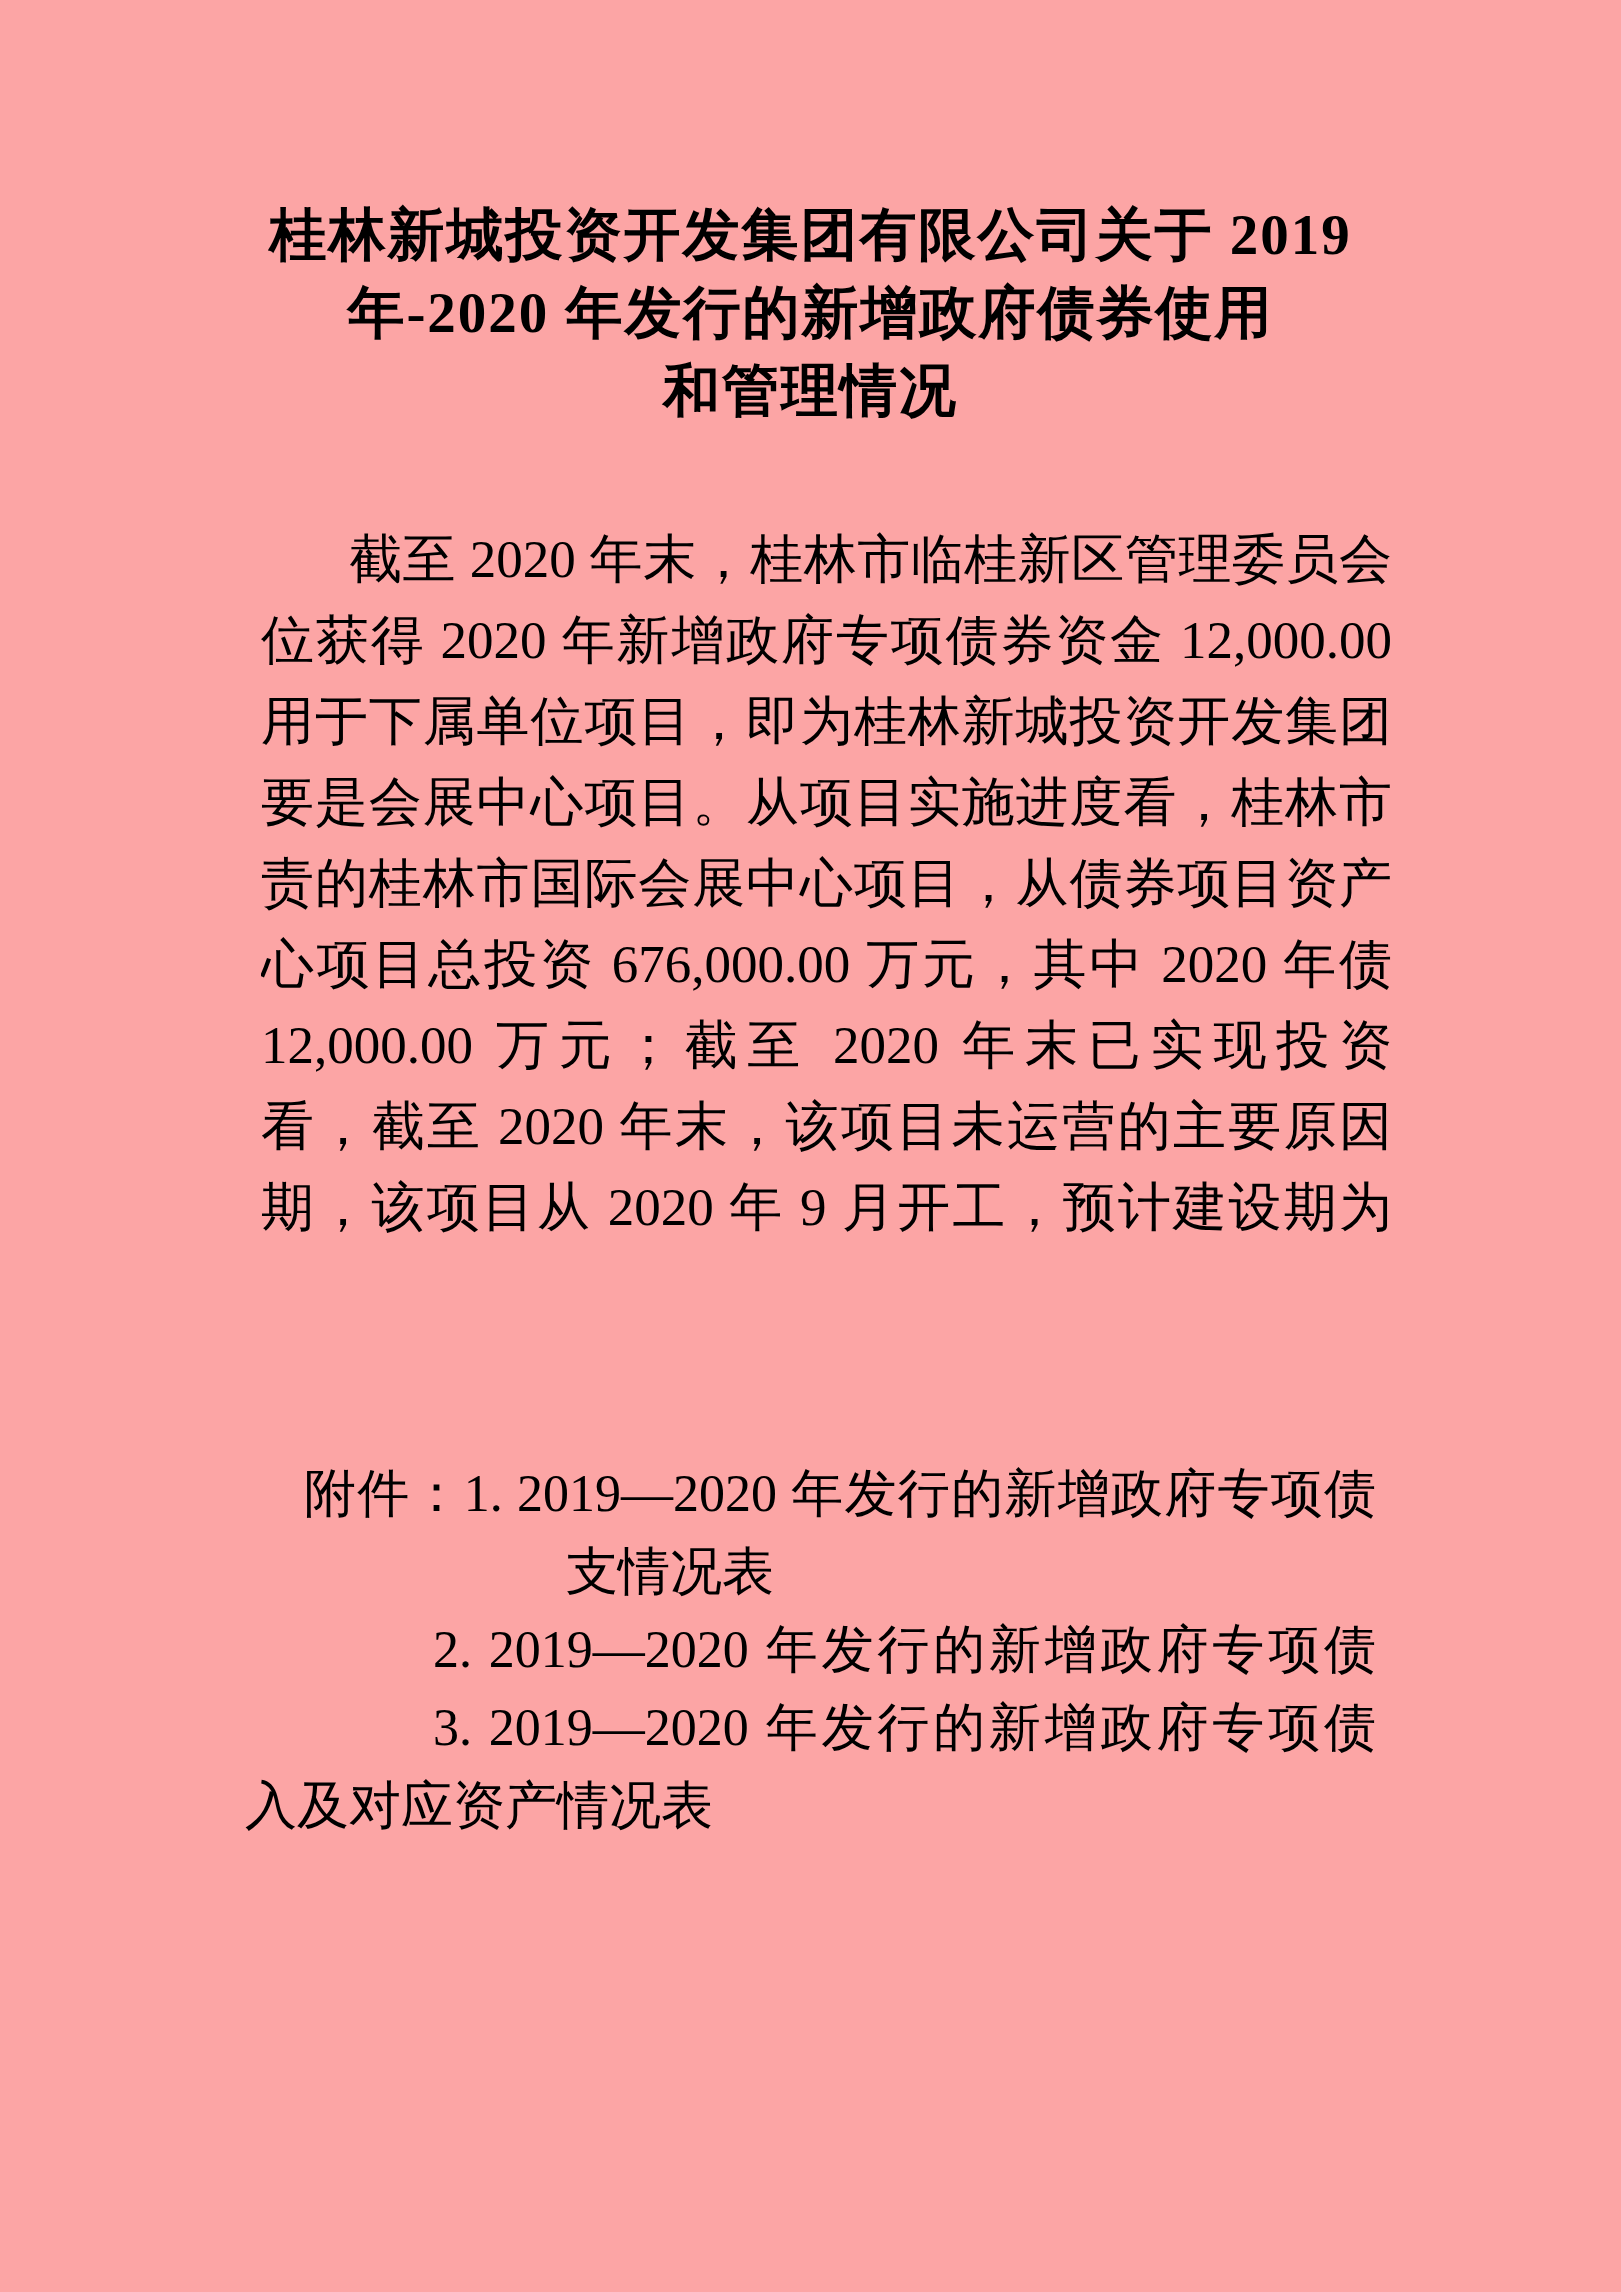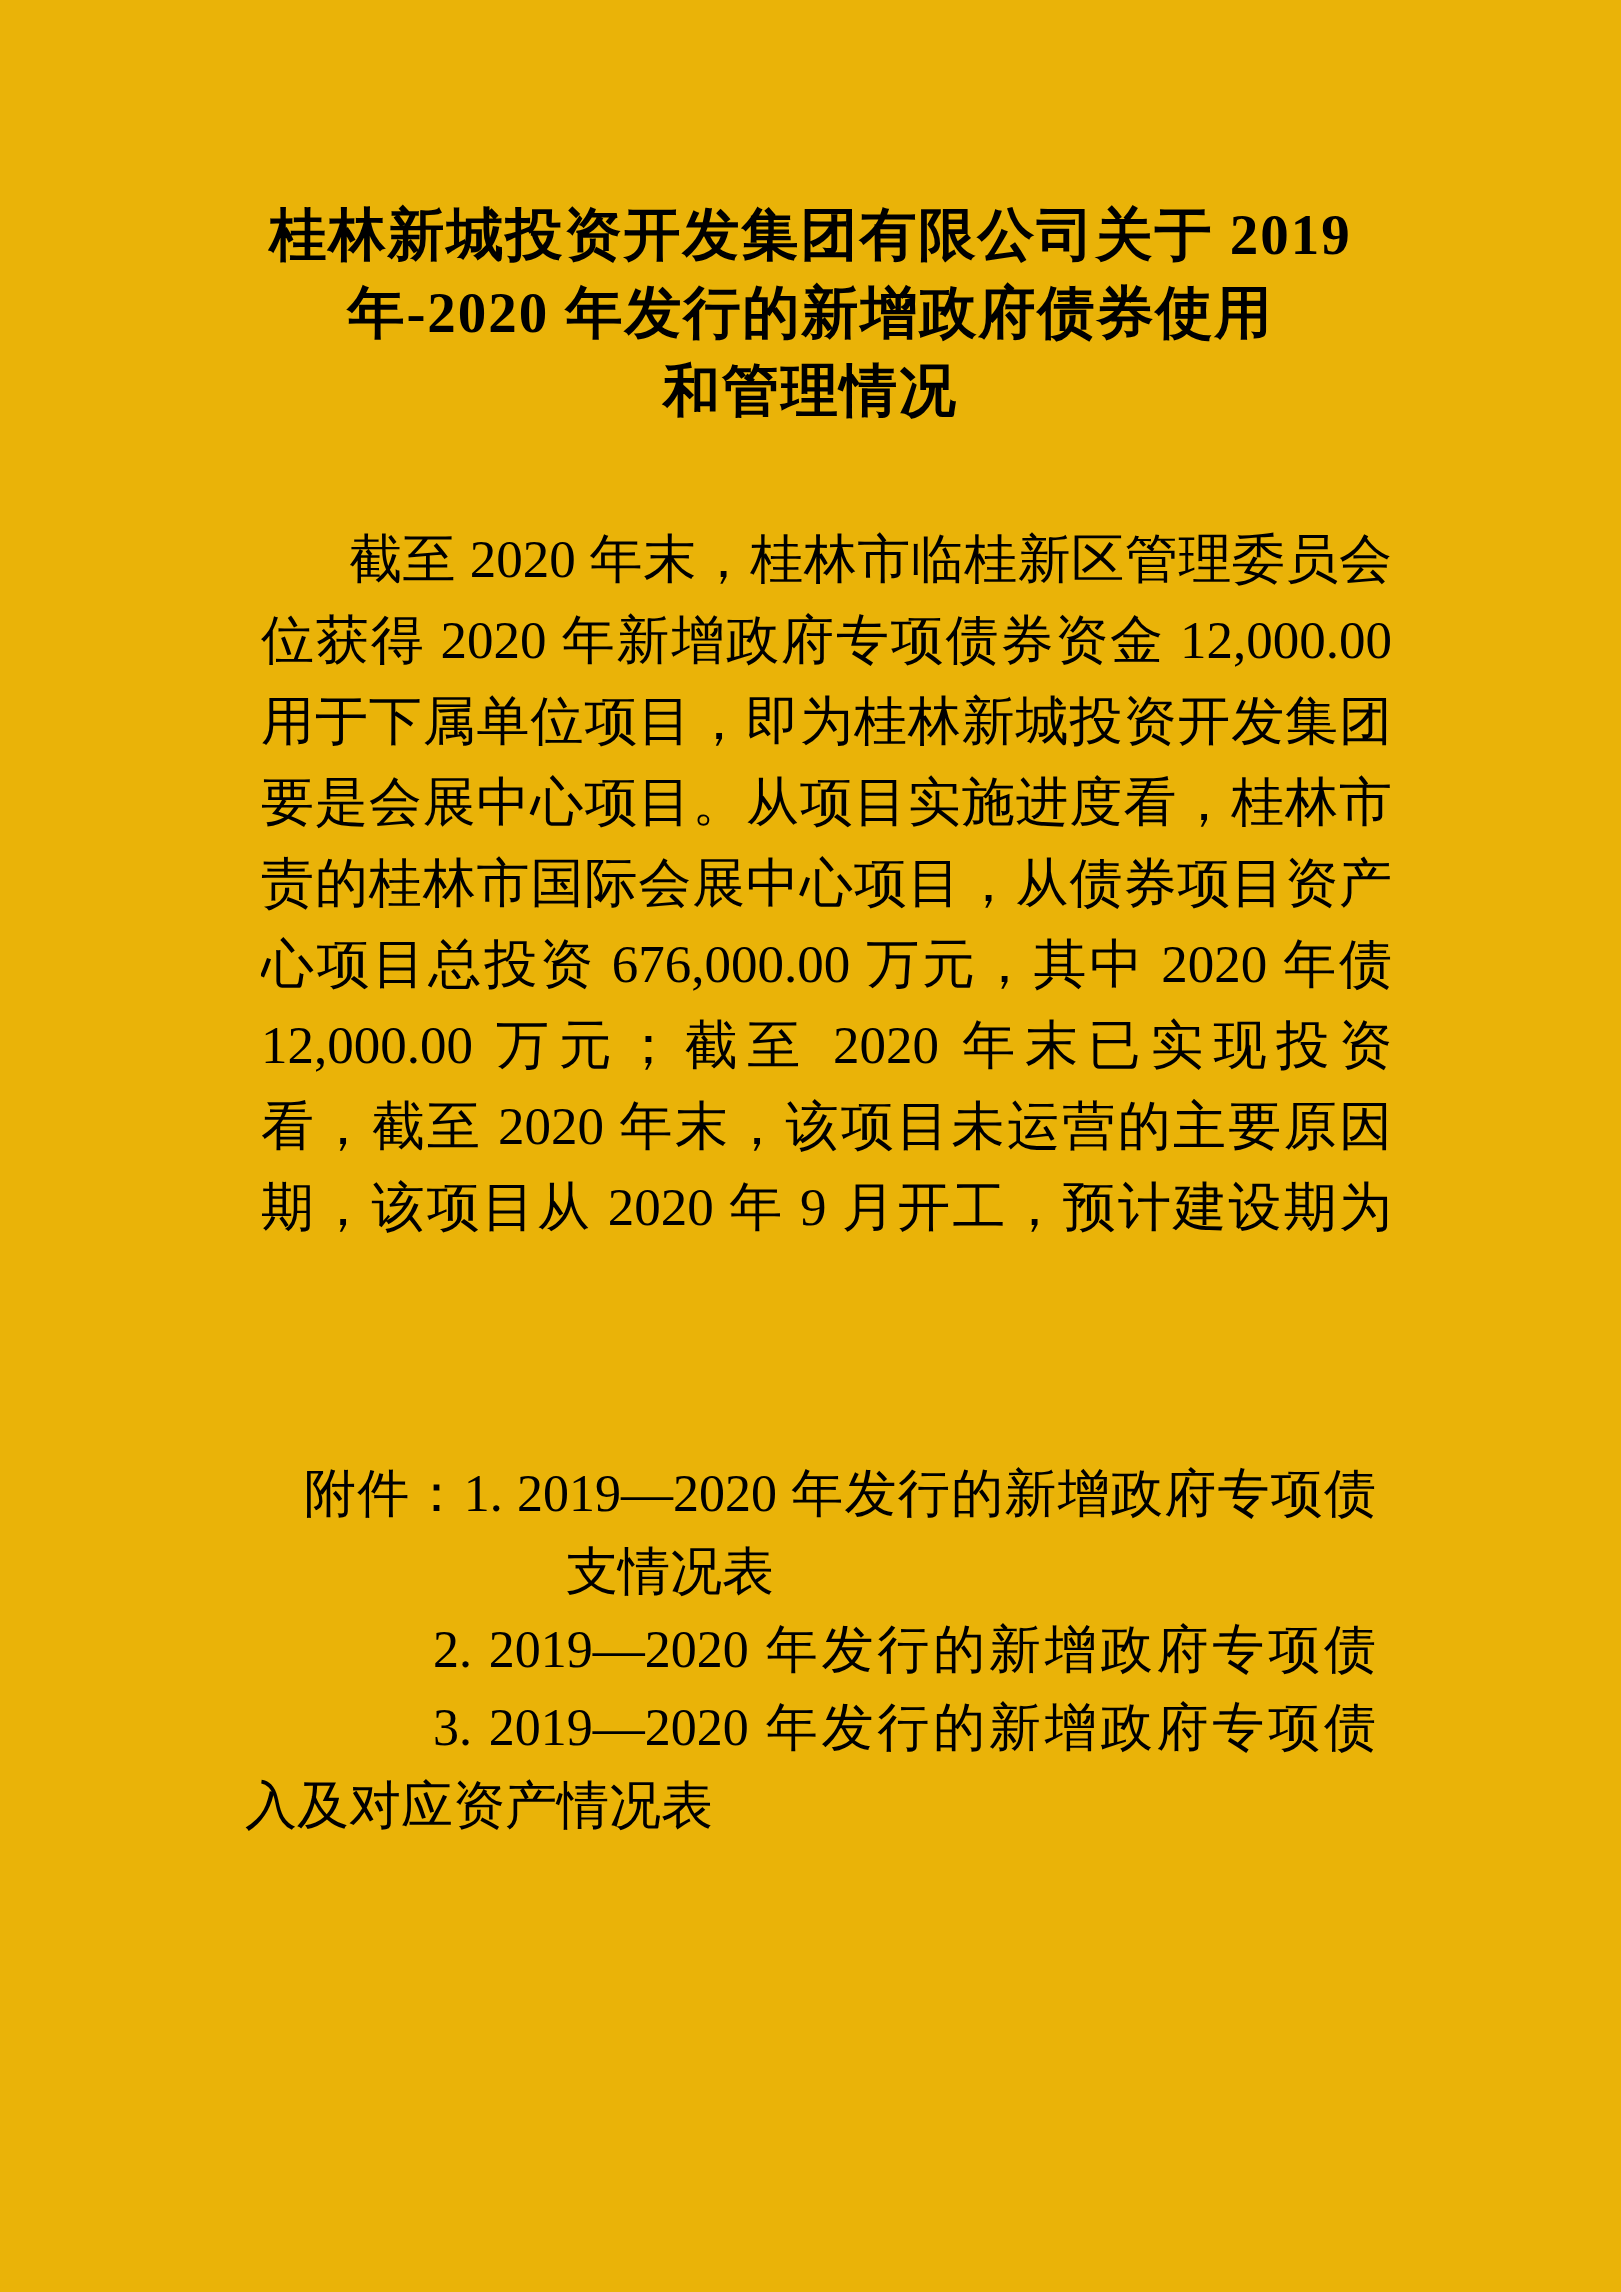--- a/index.html
+++ b/index.html
@@ -4,21 +4,21 @@
 <style>
   html, body {
     margin: 0;
     padding: 0;
     background: #ffffff;
   }
   .page {
     position: relative;
     width: 1621px;
     height: 2293px;
-    background: #eab308;
+    background: #fca5a5;
     color: #000000;
     font-family: "Liberation Serif", "DejaVu Serif", serif;
     overflow: hidden;
   }
   .doc-title {
     position: absolute;
     top: 196px;
     left: 245px;
     width: 1131px;
     text-align: center;

